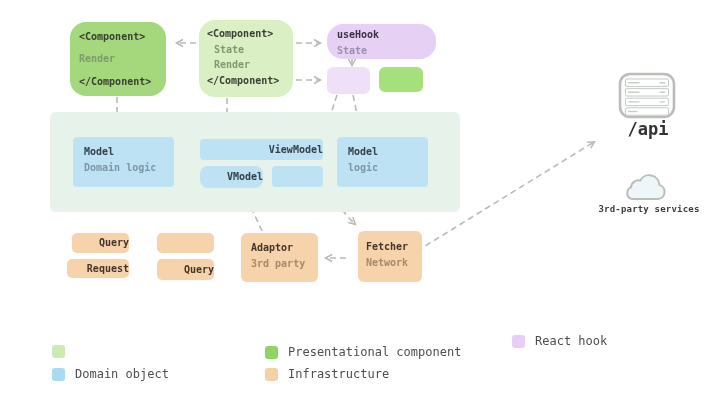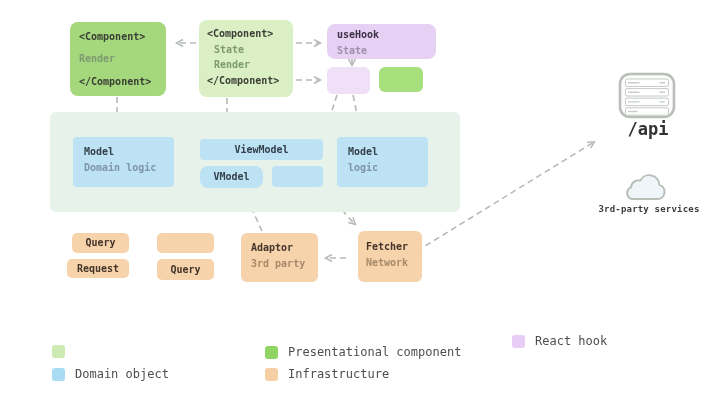--- a/index.html
+++ b/index.html
@@ -1,22 +1,22 @@
 <!DOCTYPE html>
 <html><head>
 <meta charset="utf-8">
 <style>
   html,body{margin:0;padding:0;background:#fff;}
   .stage{position:relative;width:720px;height:412px;background:#ffffff;overflow:hidden;
          font-family:"DejaVu Sans Mono","Liberation Mono",monospace;}
-  .bx{position:absolute;box-sizing:border-box;border-radius:8px;}
+  .bx{position:absolute;box-sizing:border-box;border-radius:16px;}
   .t1{font-weight:bold;font-size:10px;color:#3a3f35;line-height:1.55;white-space:pre;}
   .t2{font-weight:bold;font-size:10px;color:#8f988f;line-height:1.55;white-space:pre;}
   .pad{padding:7px 9px;}
-  .center{display:flex;align-items:center;justify-content:center;}
+  .center{display:flex;align-items:center;justify-content:flex-end;}
   
   .green .t2{color:#7d9a70;}
   .blue  .t1{color:#33414c;} .blue .t2{color:#7d97a7;}
   .orange .t1{color:#43352a;} .orange .t2{color:#a68a69;}
   .purple .t1{color:#3b3146;} .purple .t2{color:#9c8fae;}
   .indent{padding-left:7px;}
   .arrows{position:absolute;left:0;top:0;pointer-events:none;}
   .arrow{fill:none;stroke:#b6bbb6;stroke-width:1.6;stroke-dasharray:6 4;}
   .lg-item{position:absolute;display:flex;align-items:center;font-size:12px;color:#4e4e4e;}
   .sw{width:13px;height:13px;border-radius:3px;margin-right:10px;flex:0 0 auto;}

